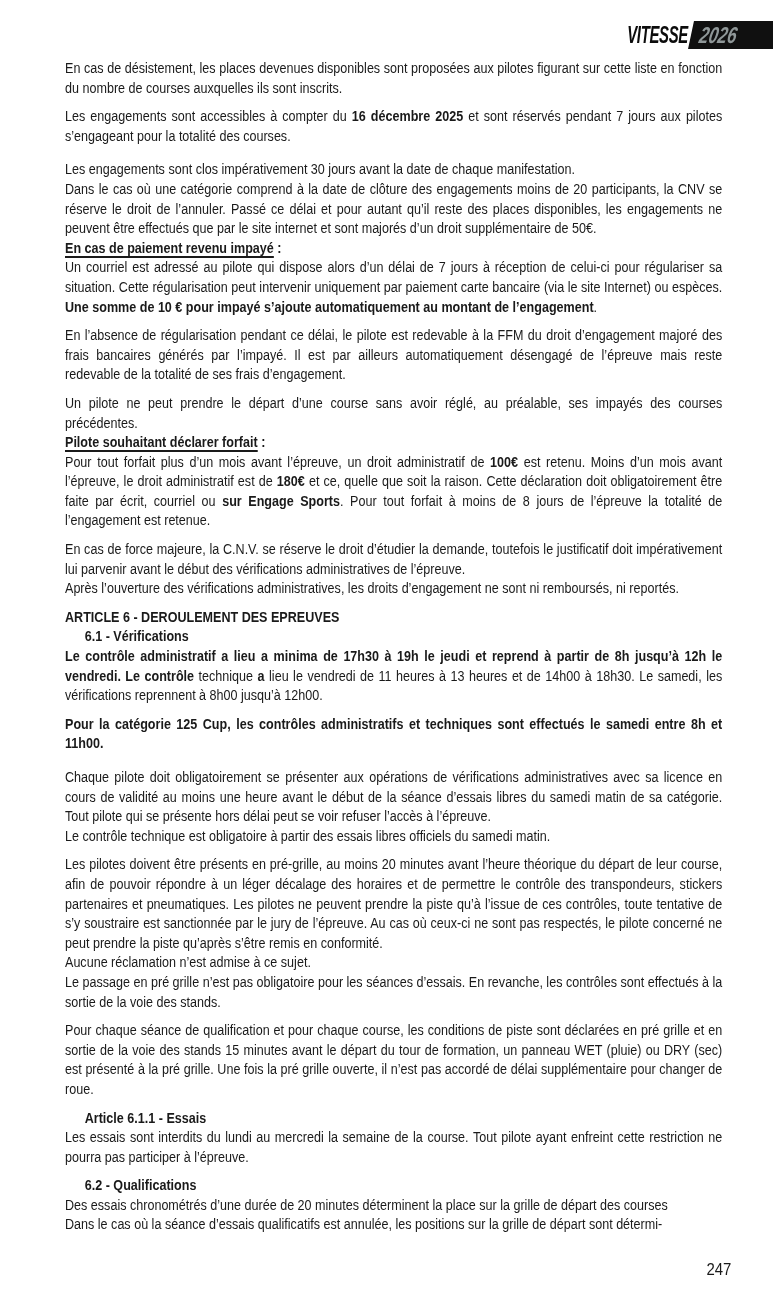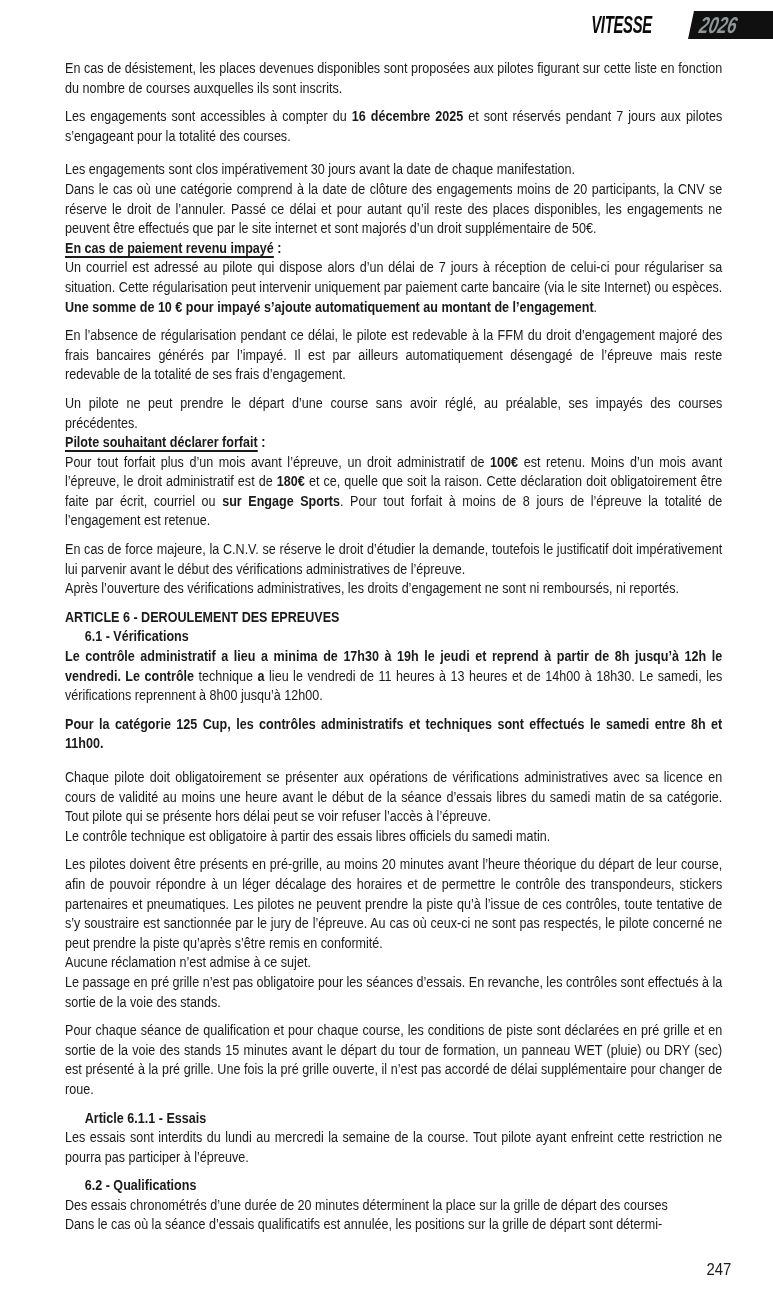--- a/index.html
+++ b/index.html
@@ -7,22 +7,22 @@
     position:relative;
     width:773px;height:1300px;
     background:#ffffff;
     overflow:hidden;
     font-family:"Liberation Sans","DejaVu Sans",sans-serif;
     color:#1a1a1a;
     margin:0 auto;
   }
   
   .logo{
-    position:absolute;top:11px;right:0;height:28px;
-    display:flex;align-items:center;gap:36px;
+    position:absolute;top:21px;right:0;height:28px;
+    display:flex;align-items:center;
   }
   .brand{
     display:inline-block;
     font-style:italic;font-weight:bold;font-size:24px;
     letter-spacing:-0.5px;color:#0c0c0c;
     transform:scaleX(0.62);transform-origin:100% 50%;
     margin-right:3px;white-space:nowrap;
   }
   .year-box{
     height:28px;min-width:96px;

